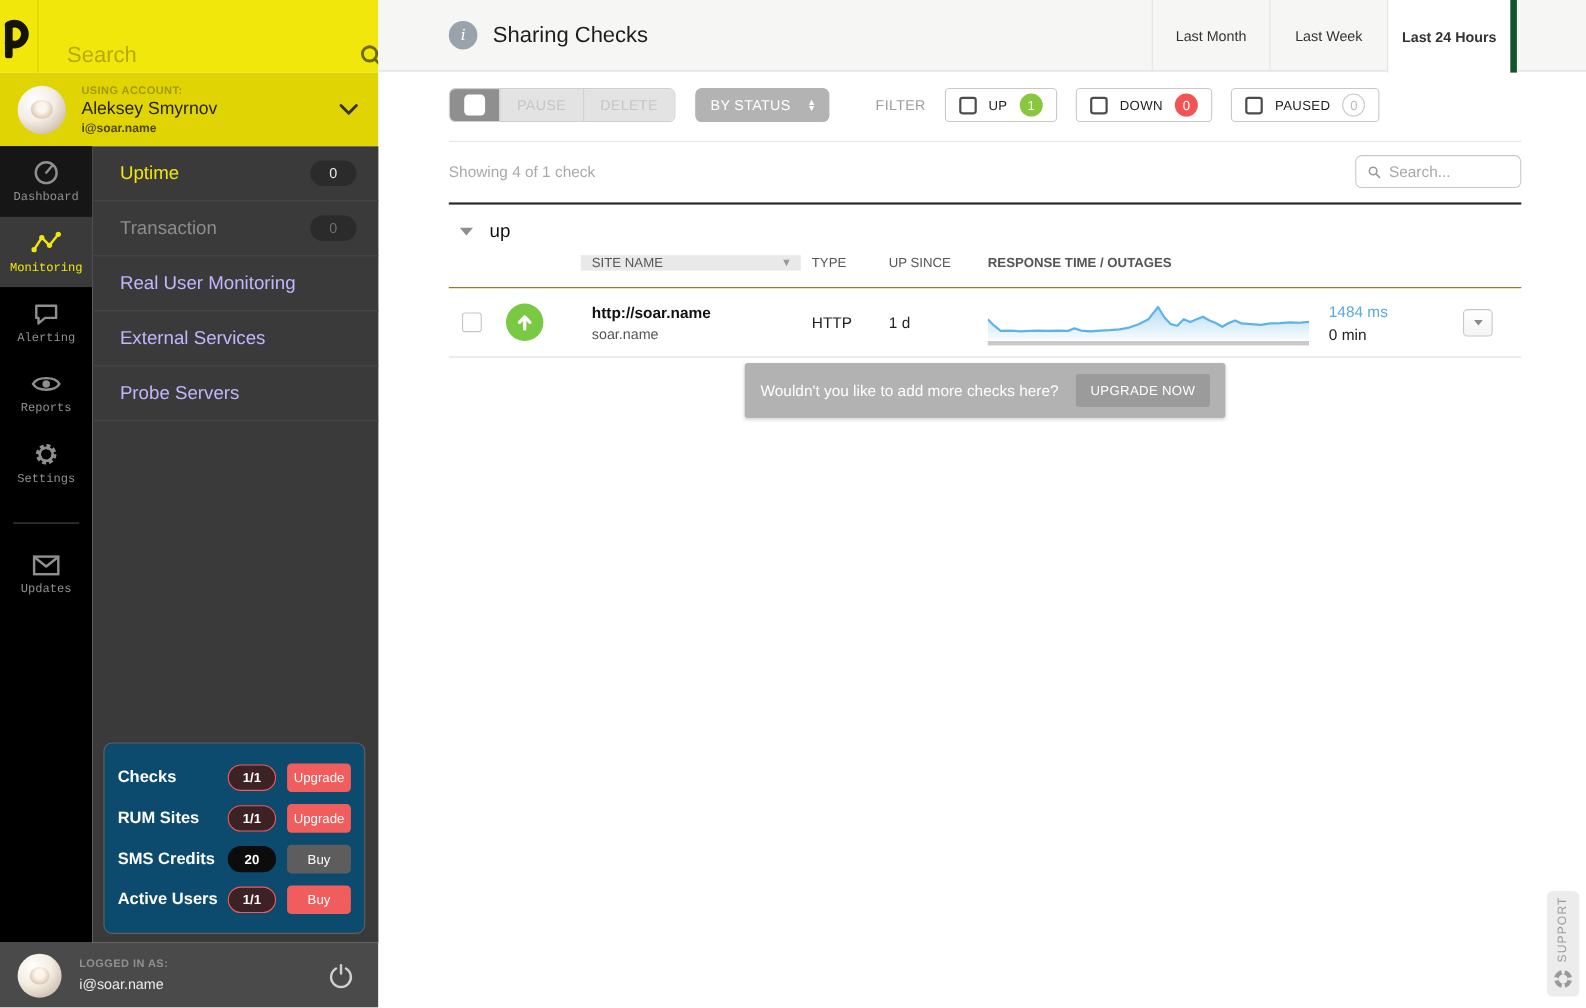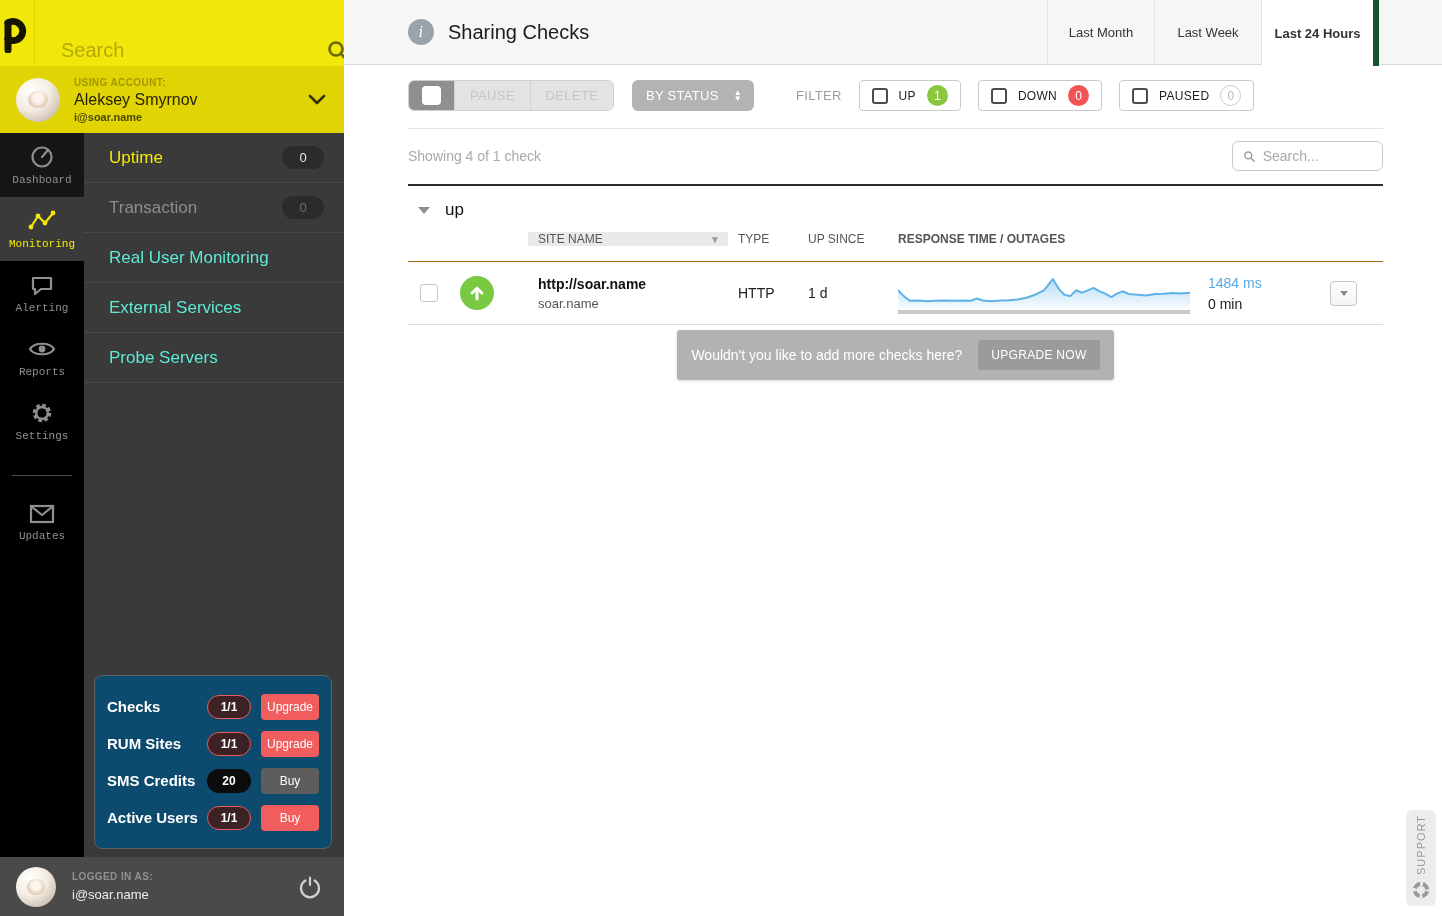--- a/index.html
+++ b/index.html
@@ -28,21 +28,21 @@
   .rail-item .lbl { font-size:11px; color:#8f8f8f; }
   .rail-item svg { stroke:#8f8f8f; }
   .rail-item.shade { background:#161616; }
   .rail-item.active { background:#3a3a3a; }
   .rail-item.active .lbl { color:#f2e70b; }
   .rail-item.active svg { stroke:#f2e70b; }
   .rail-divider { height:1px; background:#4a4a4a; margin:22px 12px 14px; }
 
   .menu { width:260px; background:#3a3a3a; position:relative; display:flex; flex-direction:column; }
   .menu-item { height:50px; display:flex; align-items:center; padding:0 20px 0 25px; border-bottom:1px solid #484848; cursor:pointer; }
-  .menu-item .m-label { font-size:17px; color:#5eead4; flex:1; }
+  .menu-item .m-label { font-size:17px; color:#c4b5fd; flex:1; }
   .menu-item.active .m-label { color:#f2e70b; }
   .menu-badge { min-width:42px; height:23px; border-radius:12px; background:#2b2b2b; color:#e8e8e8; font-size:13px; display:flex; align-items:center; justify-content:center; }
   .menu-badge.dim { color:#6f6f6f; }
 
   .usage-box { position:absolute; left:10px; right:12px; bottom:8px; border:1px solid #606060; border-radius:8px; padding:12px 12px; background:#0c4a6e; }
   .usage-row { display:flex; align-items:center; height:37px; }
   .usage-label { flex:1; font-size:15px; font-weight:bold; color:#fff; }
   .usage-pill { width:44px; height:24px; border-radius:12px; display:flex; align-items:center; justify-content:center; font-size:12px; font-weight:bold; color:#fff; margin-right:10px; }
   .usage-pill.red { background:#3c2125; border:1px solid #ef5b5b; }
   .usage-pill.dark { background:#0c0c0c; }

